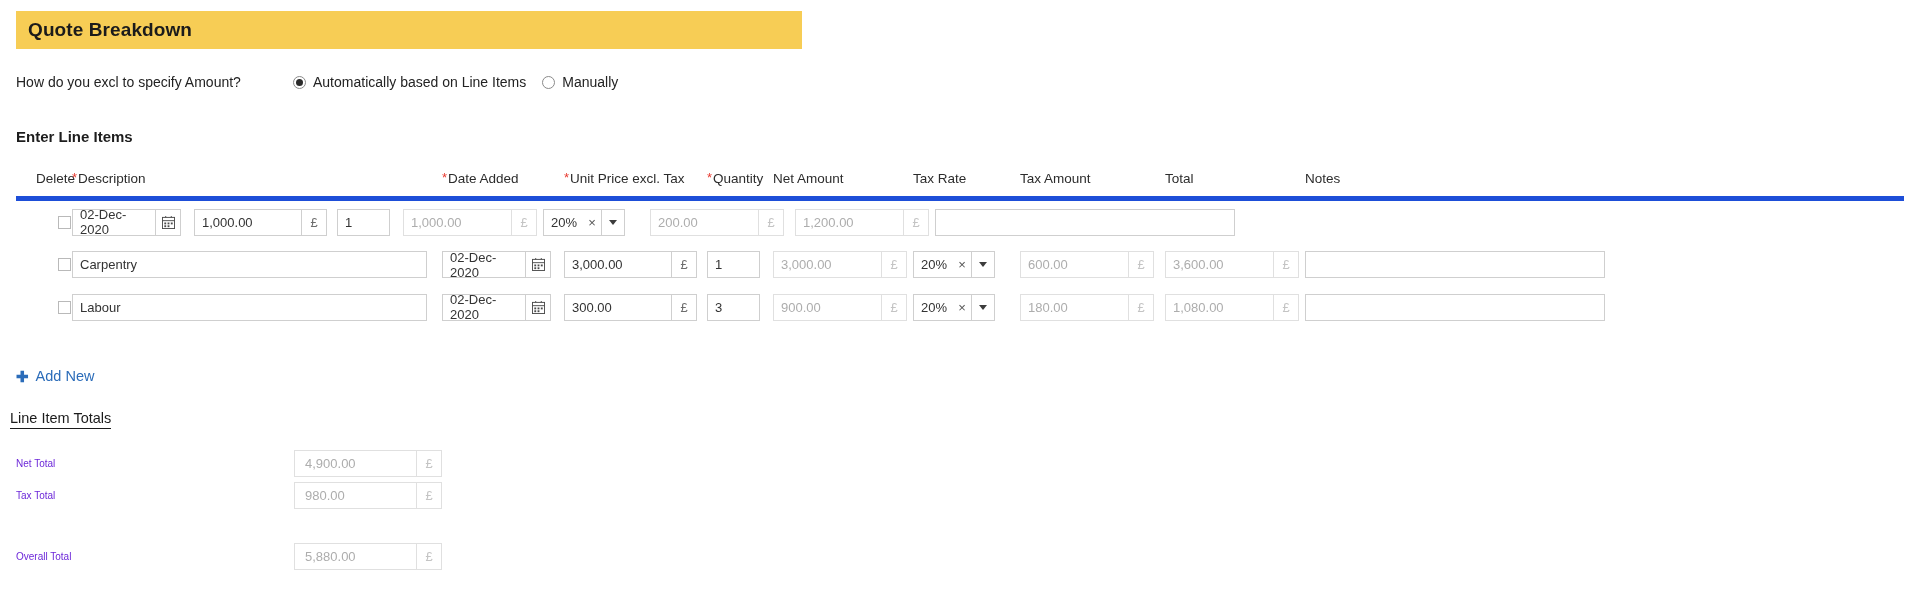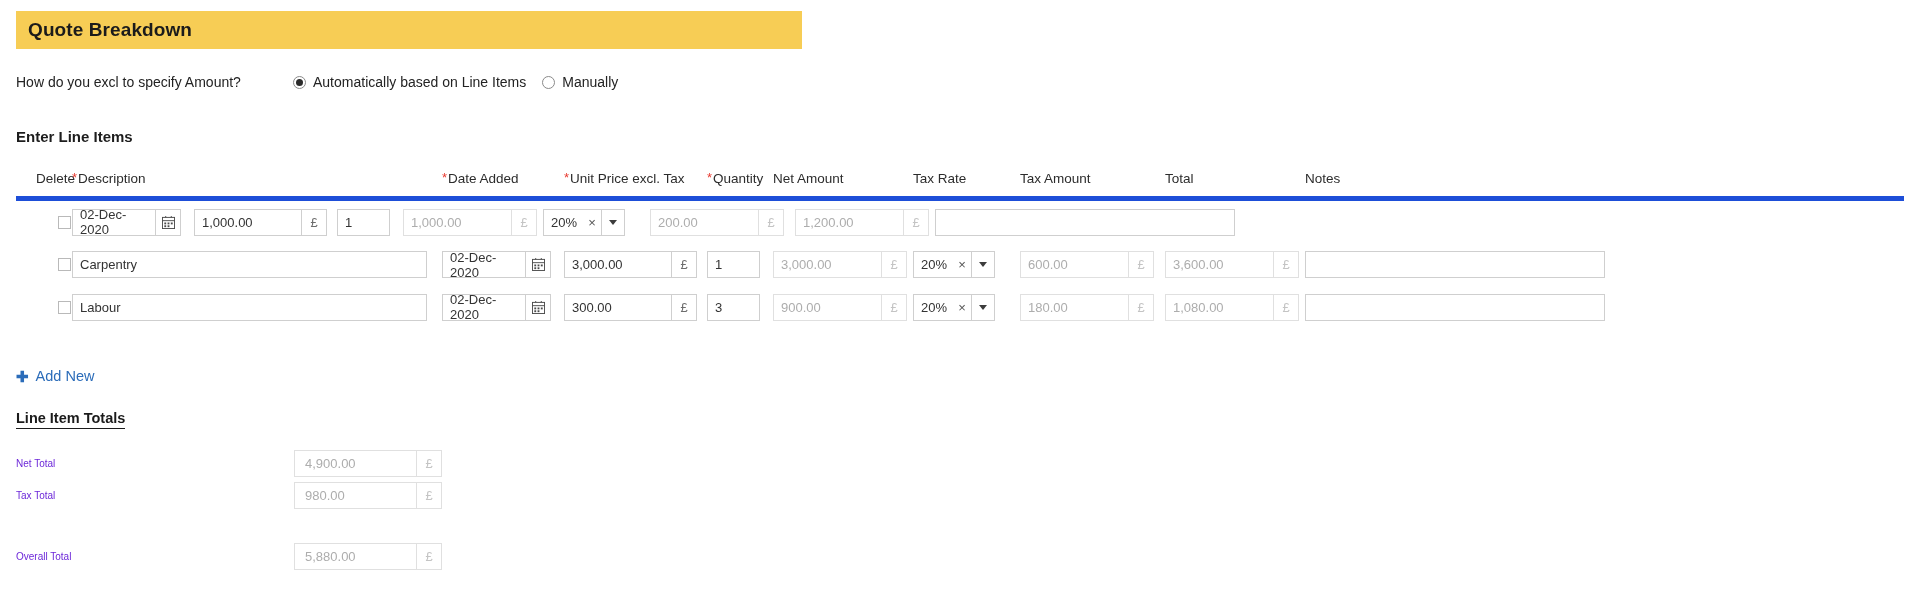--- a/index.html
+++ b/index.html
@@ -270,24 +270,24 @@
   .plus {
     font-size: 15px;
     font-weight: bold;
     margin-right: 7px;
     line-height: 1;
   }
 
   
   .totals-title {
     position: absolute;
-    left: 16px;
+    left: 10px;
     top: 410px;
     font-size: 14.5px;
-    font-weight: bold;
+    font-weight: normal;
     color: #1b1b1b;
     border-bottom: 1.5px solid #1b1b1b;
     padding-bottom: 2px;
   }
   .total-row {
     position: absolute;
     left: 16px;
     display: flex;
     align-items: center;
     height: 28px;

